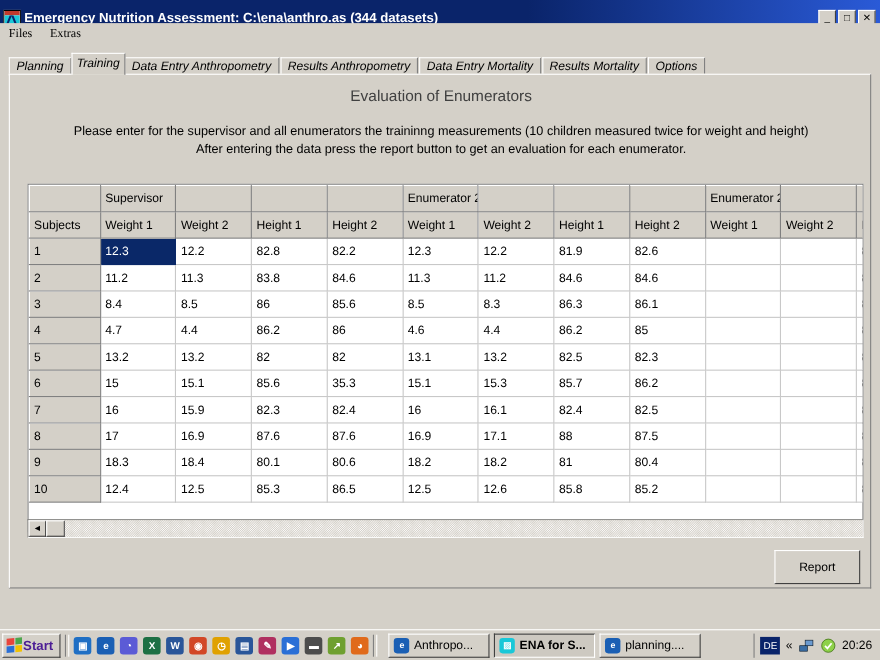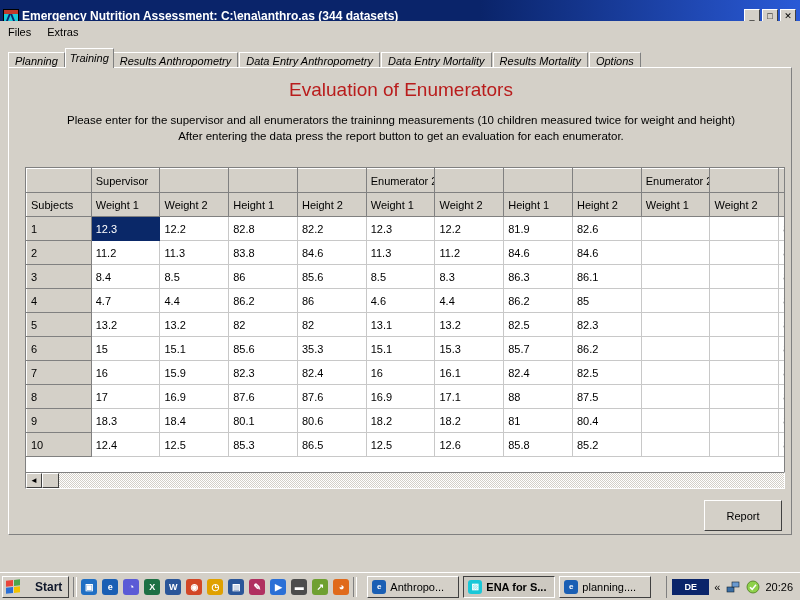--- a/index.html
+++ b/index.html
@@ -69,22 +69,23 @@
     font-size: 9px;
     color: #000;
     display: flex; align-items: center; justify-content: center;
     line-height: 1;
   }
 
   
   .menubar {
     position: absolute; top: 21px; left: 0;
     width: 800px; height: 19px;
-    display: flex; align-items: flex-end;
-    background: #d4d0c8;
+    display: flex; align-items: center;
+    background: #d4d0c8;
+    font-family: Liberation Serif, serif;
   }
   .menu-item {
     padding: 2px 8px;
     font-size: 11px;
     color: #000;
   }
 
   
   .tabstrip {
     position: absolute; top: 48px; left: 8px;
@@ -122,22 +123,22 @@
     background: #d4d0c8;
     border: 1px solid;
     border-color: #ffffff #808080 #808080 #ffffff;
     box-sizing: border-box;
   }
 
   
   .page-title {
     position: absolute; top: 11px; left: 0; width: 784px;
     text-align: center;
-    font-size: 19px;
-    color: #b91c1c;
+    font-size: 14px;
+    color: #404040;
   }
   .instructions {
     position: absolute; top: 44px; left: 0; width: 784px;
     text-align: center;
     font-size: 11.5px;
     color: #000;
     line-height: 16px;
   }
 
   
@@ -248,27 +249,27 @@
     position: absolute; left: 0; bottom: 0;
     width: 800px; height: 28px;
     background: #d4d0c8;
     border-top: 1px solid #ffffff;
     display: flex; align-items: center;
     box-sizing: border-box;
     padding: 0 2px;
   }
   .start-btn {
     height: 22px;
-    display: flex; align-items: center; gap: 15px;
+    display: flex; align-items: center; gap: 1px;
     padding: 0 6px 0 3px;
     background: #d4d0c8;
     border: 1px solid;
     border-color: #ffffff #404040 #404040 #ffffff;
     box-sizing: border-box;
-    font-weight: bold; font-size: 12px; color: #0f172a;
+    font-weight: bold; font-size: 12px; color: #4c1d95;
     flex: 0 0 auto;
   }
   .flag {
     width: 14px; height: 13px;
     display: grid;
     grid-template-columns: 1fr 1fr;
     grid-template-rows: 1fr 1fr;
     gap: 1px;
     transform: skewY(-6deg);
   }
@@ -314,23 +315,23 @@
   .tray {
     margin-left: auto;
     display: flex; align-items: center; gap: 5px;
     height: 22px;
     padding: 0 5px;
     border-left: 1px solid #808080;
     box-sizing: border-box;
     flex: 0 0 auto;
   }
   .tray-lang {
-    width: 37px; height: 16px;
+    width: 18px; height: 16px;
     background: #0a246a; color: #fff;
-    font-size: 9px; font-weight: bold;
+    font-size: 9px; font-weight: normal;
     display: flex; align-items: center; justify-content: center;
   }
   .tray-clock { font-size: 11px; color: #000; }
   .chev { font-size: 11px; color: #000; }
   .tray-ico { width: 15px; height: 15px; display: flex; align-items: center; justify-content: center; }
 </style>
 </head>
 <body>
 
 <div id="app">
@@ -349,22 +350,22 @@
   </div>
 
   <div class="menubar">
     <div class="menu-item">Files</div>
     <div class="menu-item">Extras</div>
   </div>
 
   <div class="tabstrip">
     <div class="tab">Planning</div>
     <div class="tab active">Training</div>
+    <div class="tab">Data Entry Anthropometry</div>
     <div class="tab">Results Anthropometry</div>
-    <div class="tab">Data Entry Anthropometry</div>
     <div class="tab">Data Entry Mortality</div>
     <div class="tab">Results Mortality</div>
     <div class="tab">Options</div>
   </div>
 
   <div class="tabpanel">
 
     <div class="page-title">Evaluation of Enumerators</div>
 
     <div class="instructions">

